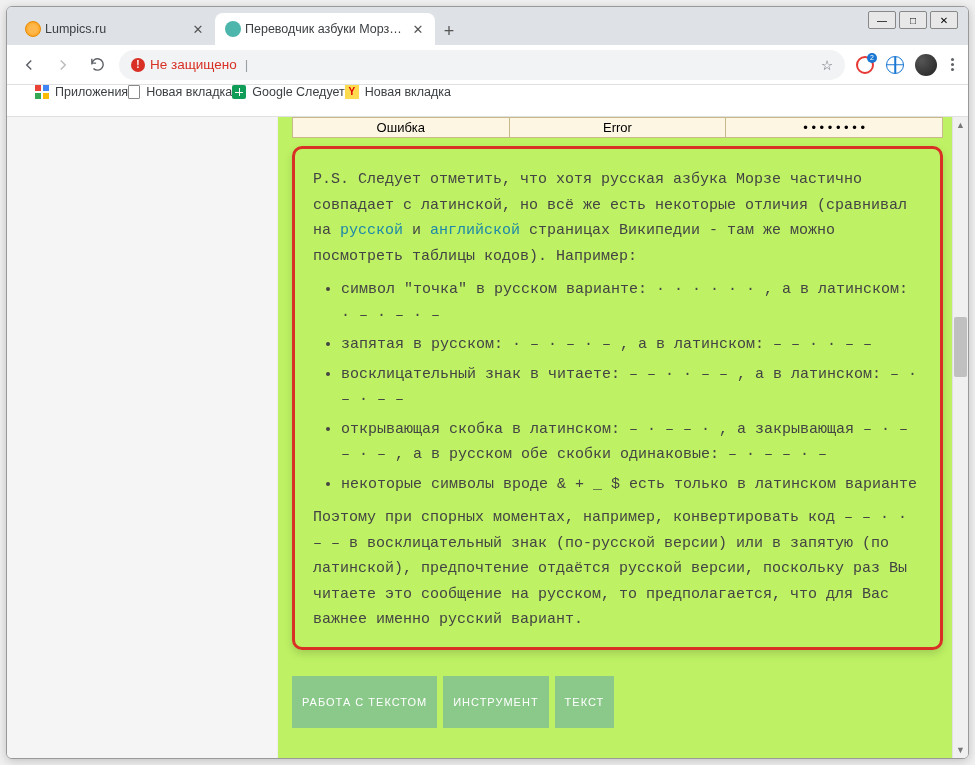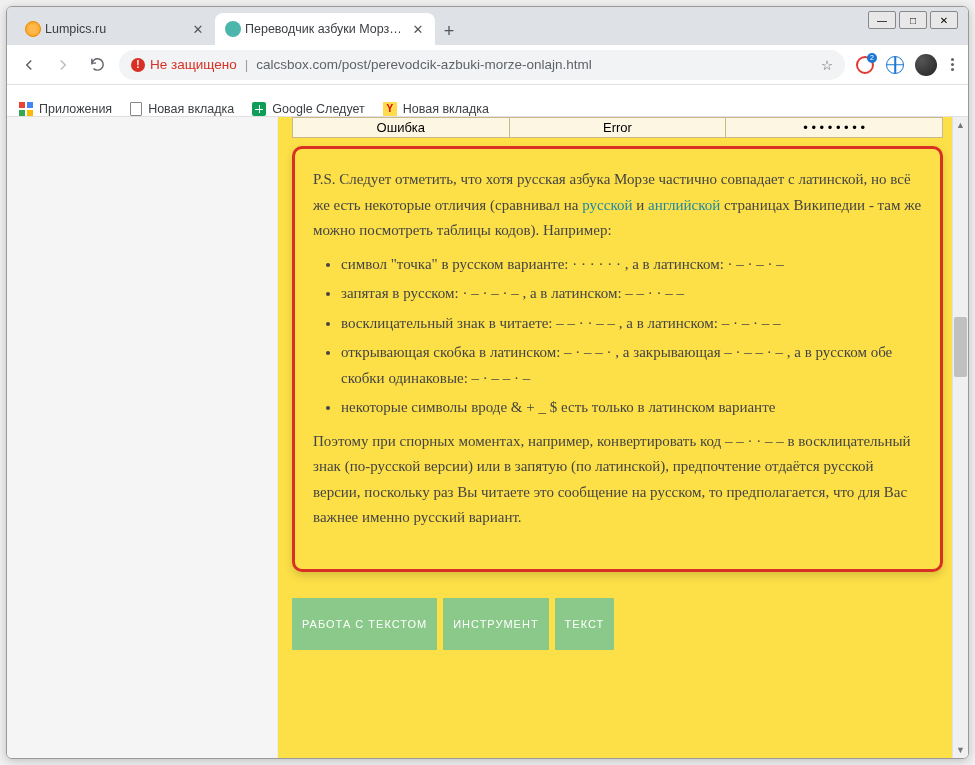--- a/index.html
+++ b/index.html
@@ -33,37 +33,37 @@
 .opera-ico { position: relative; }
 .opera-ico-circle { width: 18px; height: 18px; border: 2px solid #e53935; border-radius: 50%; }
 .opera-badge { position: absolute; top: -2px; right: -2px; width: 10px; height: 10px; background: #1976d2; border-radius: 50%; color: #fff; font-size: 7px; display: flex; align-items: center; justify-content: center; }
 .globe-ico { width: 18px; height: 18px; border: 1.5px solid #1976d2; border-radius: 50%; position: relative; }
 .globe-ico::before { content: ""; position: absolute; left: 50%; top: 0; bottom: 0; width: 1.5px; background: #1976d2; transform: translateX(-50%); }
 .globe-ico::after { content: ""; position: absolute; top: 50%; left: 0; right: 0; height: 1.5px; background: #1976d2; transform: translateY(-50%); }
 .avatar { width: 22px; height: 22px; border-radius: 50%; background: radial-gradient(circle at 30% 30%, #555, #222); }
 .menu-dots { display: flex; flex-direction: column; gap: 2px; padding: 4px; }
 .menu-dots span { width: 3px; height: 3px; background: #5f6368; border-radius: 50%; }
 
-.bookmarks { display: flex; align-items: flex-end; gap: 18px; height: 32px; padding: 0 12px; background: #fff; border-bottom: 1px solid #e0e0e0; font-size: 12.5px; color: #3c4043; }
+.bookmarks { display: flex; align-items: flex-start; height: 32px; padding: 0 28px; background: #fff; border-bottom: 1px solid #e0e0e0; font-size: 12.5px; color: #3c4043; }
 .bm-item { display: flex; align-items: center; gap: 6px; }
 .apps-ico { width: 14px; height: 14px; display: grid; grid-template-columns: 1fr 1fr; grid-template-rows: 1fr 1fr; gap: 1.5px; }
 .apps-ico span:nth-child(1){ background:#ea4335 } .apps-ico span:nth-child(2){ background:#4285f4 } .apps-ico span:nth-child(3){ background:#34a853 } .apps-ico span:nth-child(4){ background:#fbbc05 }
 .doc-ico { width: 12px; height: 14px; border: 1px solid #888; border-radius: 1px; }
 .sheets-ico { width: 14px; height: 14px; background: #0f9d58; border-radius: 2px; position: relative; }
 .sheets-ico::after { content: ""; position: absolute; inset: 3px; background: linear-gradient(#fff 0 0) 0 50%/100% 1px no-repeat, linear-gradient(#fff 0 0) 50% 0/1px 100% no-repeat; }
 .ya-ico { width: 14px; height: 14px; background: #ffdb4d; position: relative; }
 .ya-ico::after { content: "Y"; position: absolute; inset: 0; color: #d00; font-size: 10px; font-weight: bold; text-align: center; line-height: 14px; }
 
 .viewport { flex: 1; background: #f5f5f5; overflow: hidden; position: relative; }
-.page { position: absolute; left: 270px; right: 10px; top: 0; bottom: 0; background: #fde047; padding: 0 14px 18px 14px; border-left: 1px solid #eee; border-right: 1px solid #eee; }
+.page { position: absolute; left: 270px; right: 10px; top: 0; bottom: 0; background: #bef264; padding: 0 14px 18px 14px; border-left: 1px solid #eee; border-right: 1px solid #eee; }
 
 .mini-table { border: 1px solid #d6a; border-collapse: collapse; width: 100%; font-size: 13px; background: #fdf6e3; }
 .mini-table td { border: 1px solid #c9b98a; padding: 2px 6px; text-align: center; width: 33.3%; }
 
-.highlight { margin-top: 8px; border: 3px solid #d93025; border-radius: 10px; padding: 12px 18px 32px 18px; box-shadow: 0 4px 8px rgba(0,0,0,0.15); font-size: 15px; line-height: 1.7; color: #444; font-family: Liberation Serif, serif; }
+.highlight { margin-top: 8px; border: 3px solid #d93025; border-radius: 10px; padding: 12px 18px 8px 18px; box-shadow: 0 4px 8px rgba(0,0,0,0.15); font-size: 15px; line-height: 1.7; color: #444; font-family: Liberation Mono, monospace; }
 .highlight p { margin: 6px 0; }
 .highlight a { color: #1e88a8; text-decoration: none; }
 .highlight ul { margin: 8px 0 8px 28px; }
 .highlight li { margin: 4px 0; }
 
 .tags { margin-top: 26px; display: flex; gap: 6px; }
 .tag { background: #8bc98b; color: #fff; font-size: 11px; letter-spacing: 1px; padding: 20px 10px; text-transform: uppercase; }
 
 .scroll-track { position: absolute; right: 0; top: 0; bottom: 0; width: 16px; background: #f0f0f0; border-left: 1px solid #e0e0e0; }
 .scroll-thumb { position: absolute; left: 1px; right: 1px; top: 200px; height: 60px; background: #c0c0c0; border-radius: 2px; }
@@ -110,21 +110,20 @@
         <svg width="17" height="17" viewBox="0 0 24 24">
           <path d="M4 12a8 8 0 1 1 2.3 5.6M4 4v6h6" stroke="#5f6368" stroke-width="2" fill="none"></path>
         </svg>
       </div>
     <div class="addr-bar">
       <span class="not-secure">
         <span class="warn-ico">!</span>
         <span>Не защищено</span>
       </span>
       <span class="url-sep">|</span>
-      <span class="url-text">calcsbox.com/post/perevodcik-azbuki-morze-onlajn.html</span>
       <span class="star-ico">☆</span>
     </div>
     <div class="ext-ico opera-ico">
       <div class="opera-ico-circle"></div>
         <div class="opera-badge">2</div>
     </div>
     <div class="ext-ico">
         <div class="globe-ico"></div>
       </div>
     <div class="avatar"></div>

